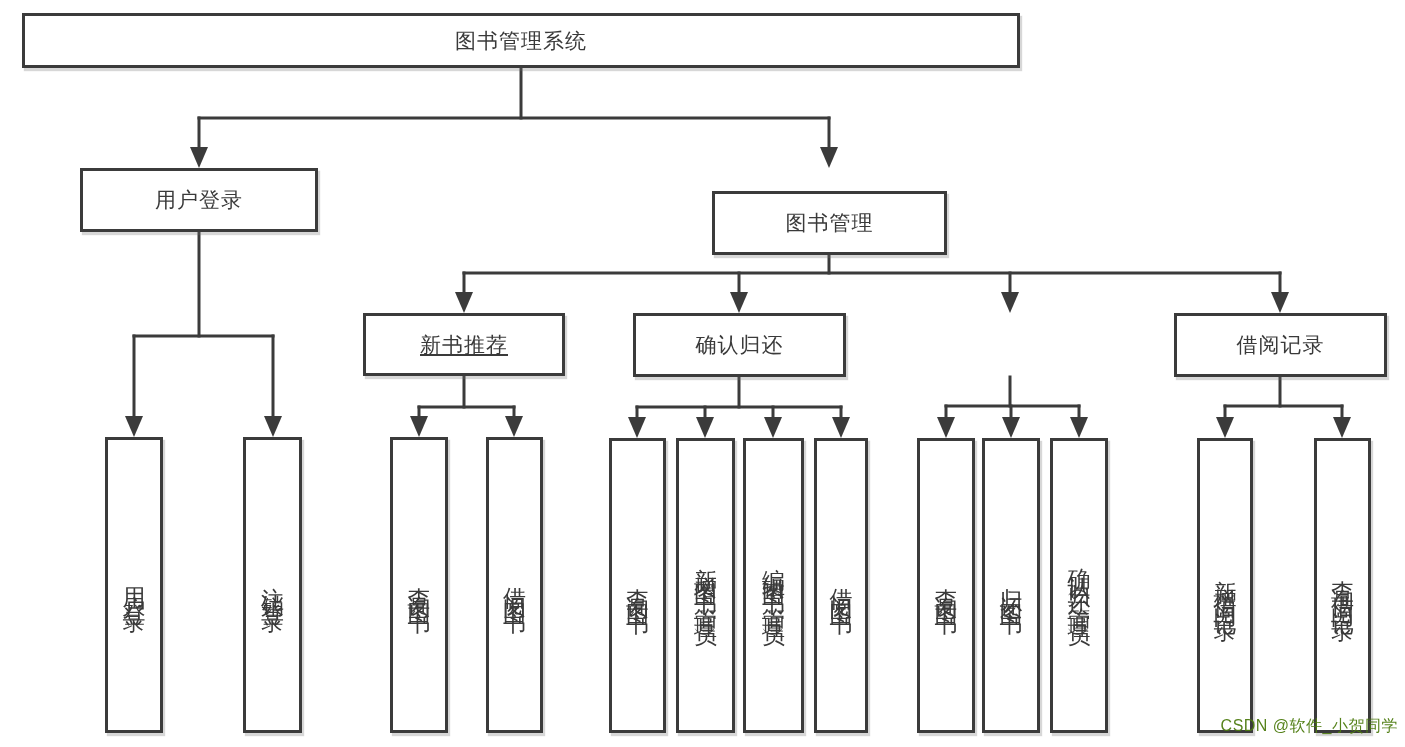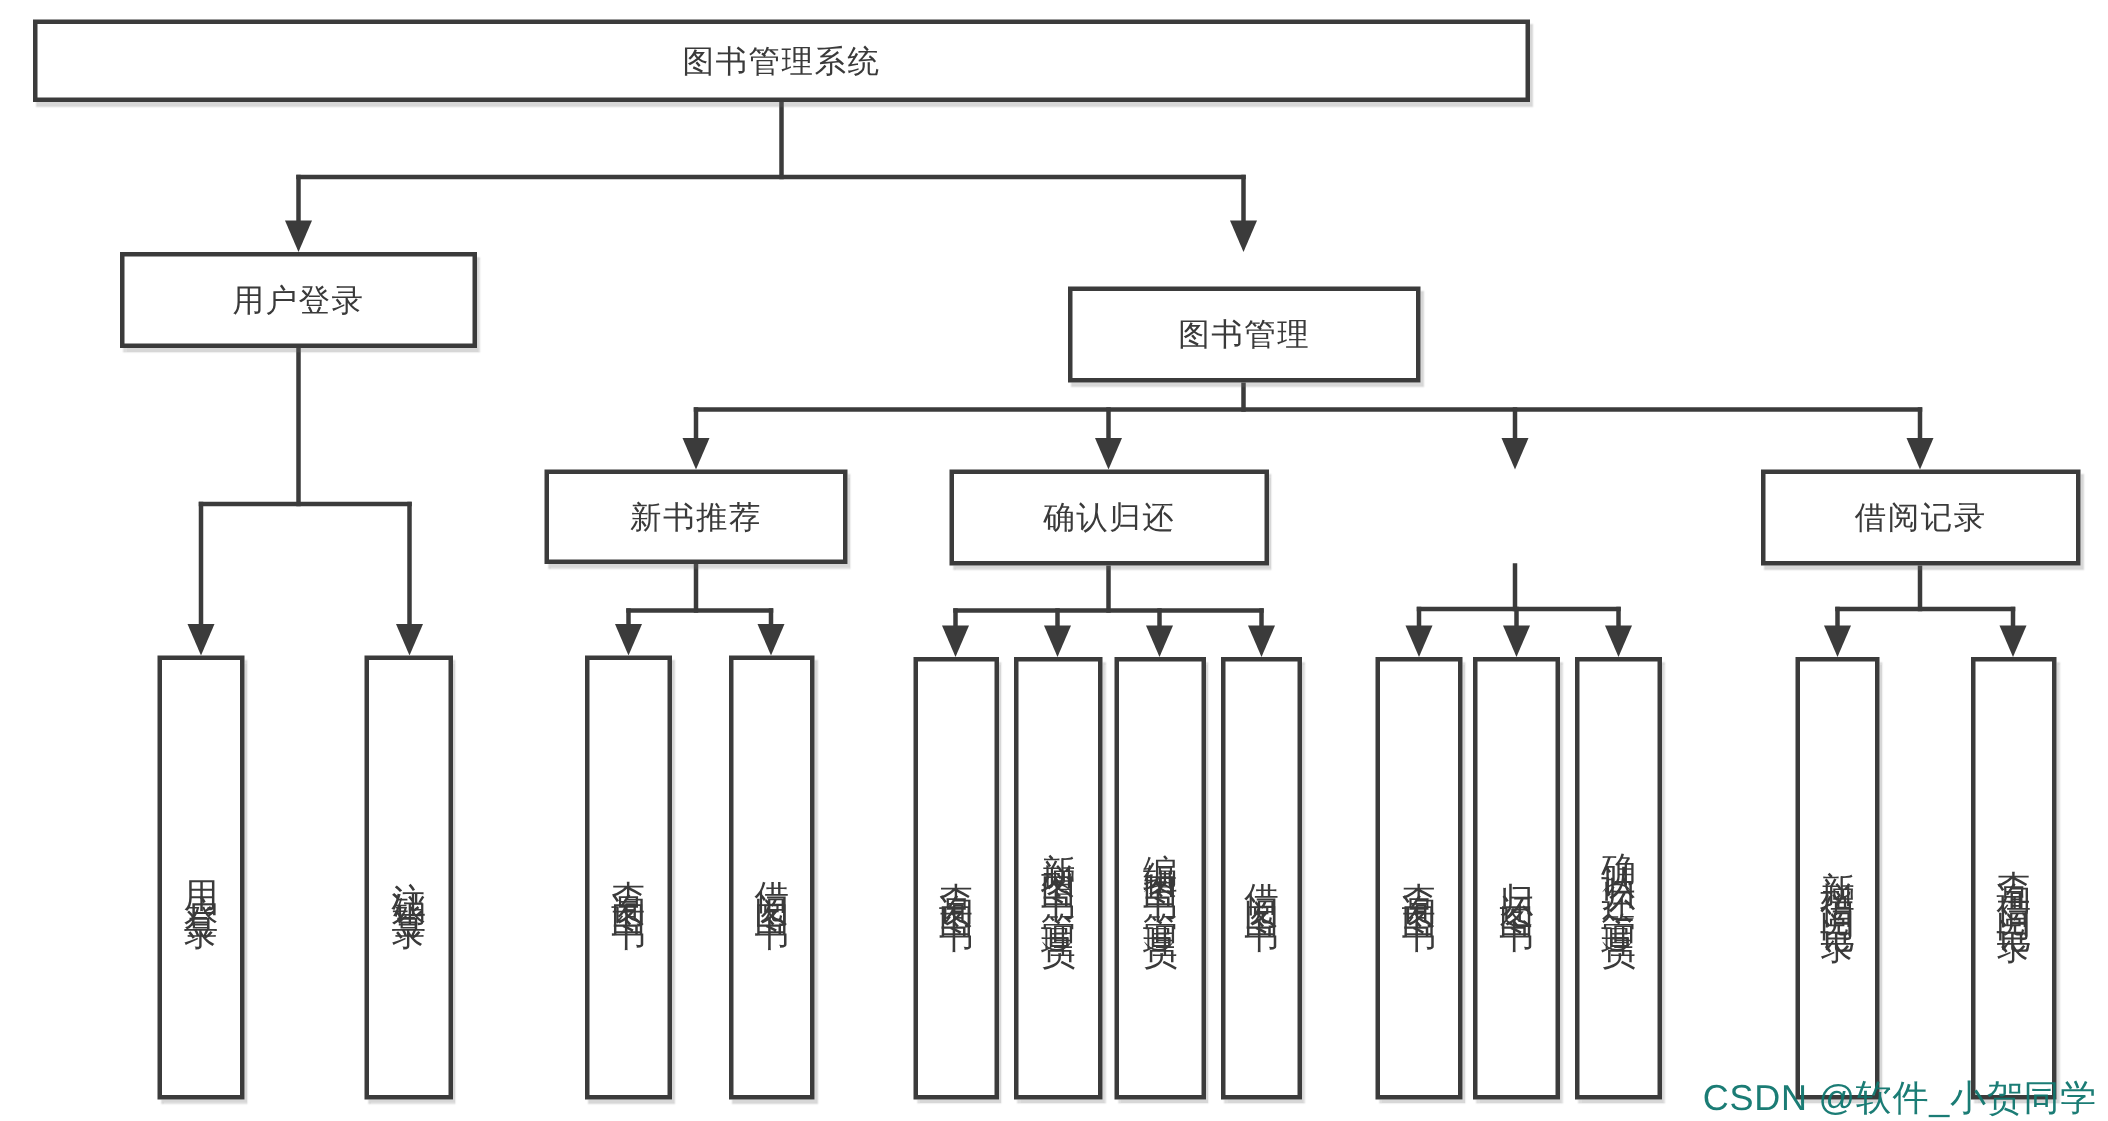--- a/index.html
+++ b/index.html
@@ -48,33 +48,33 @@
     text-orientation: mixed;
     font-size: 23px;
     letter-spacing: 8px;
     line-height: 1;
     white-space: nowrap;
   }
   .watermark {
     position: absolute;
     right: 7px;
     top: 716px;
-    font-size: 24px;
-    color: #0f766e;
+    font-size: 16px;
+    color: #4d7c0f;
     letter-spacing: 0.5px;
     z-index: 3;
     opacity: 0.95;
     pointer-events: none;
   }
 
   
   #box-root   { left: 22px;  top: 13px;  width: 998px; height: 55px; }
   #box-l2-0   { left: 80px;  top: 168px; width: 238px; height: 64px; }
   #box-l2-1   { left: 712px; top: 169px; width: 235px; height: 64px; margin-top: 22px; }
-  #box-l3-0   { left: 363px; top: 313px; width: 202px; height: 63px; }
+  #box-l3-0   { left: 363px; top: 313px; width: 202px; height: 63px; text-decoration: underline; }
   #box-l3-1   { left: 633px; top: 313px; width: 213px; height: 64px; }
   #box-l3-2   { left: 905px; top: 313px; width: 210px; height: 64px; }
   #box-l3-3   { left: 1174px;top: 313px; width: 213px; height: 64px; }
   #box-leaf-0  { left: 105px;  top: 437px; width: 58px; height: 296px; }
   #box-leaf-1  { left: 243px;  top: 437px; width: 59px; height: 296px; }
   #box-leaf-2  { left: 390px;  top: 437px; width: 58px; height: 296px; }
   #box-leaf-3  { left: 486px;  top: 437px; width: 57px; height: 296px; }
   #box-leaf-4  { left: 609px;  top: 438px; width: 57px; height: 295px; }
   #box-leaf-5  { left: 676px;  top: 438px; width: 59px; height: 295px; }
   #box-leaf-6  { left: 743px;  top: 438px; width: 61px; height: 295px; }

